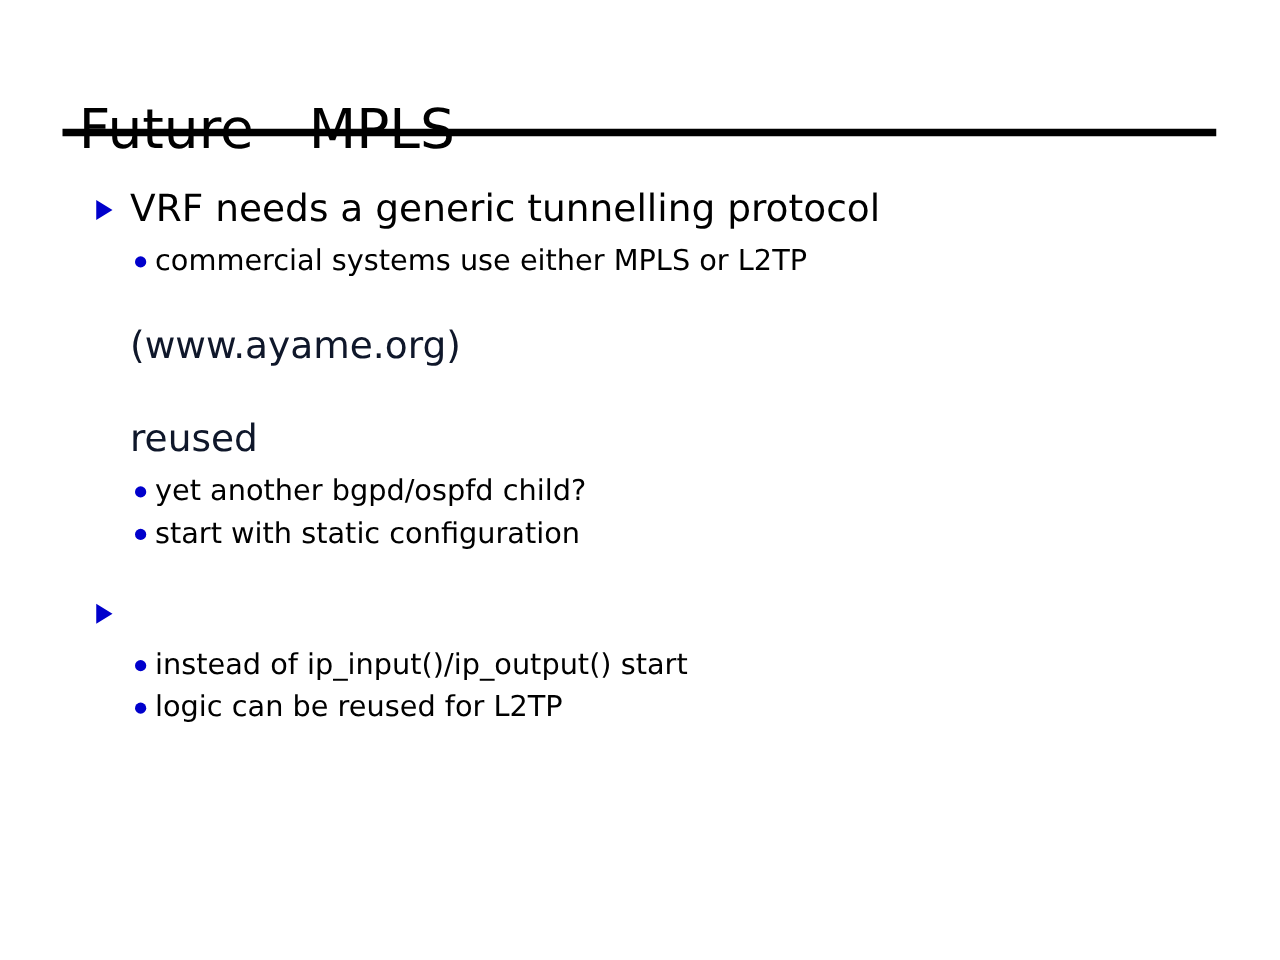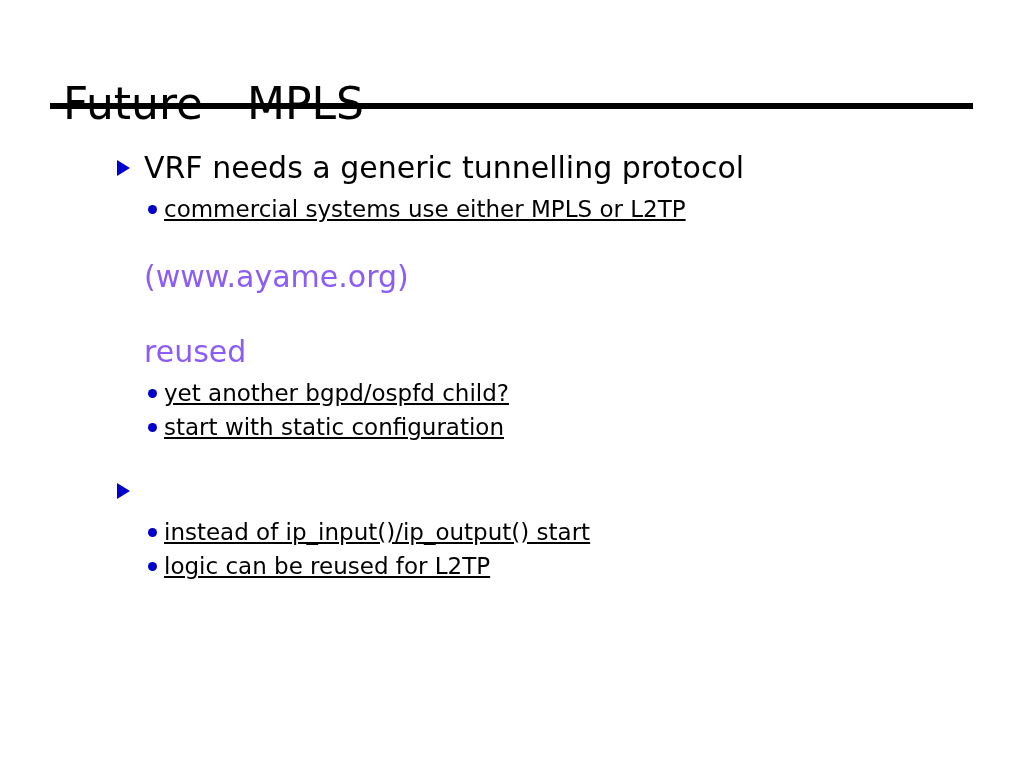--- a/index.html
+++ b/index.html
@@ -48,21 +48,20 @@
   
   .body-area {
     position: absolute;
     left: 0;
     top: 143px;
     width: 1024px;
   }
 
   .group {
     position: relative;
-    padding-left: 40px;
   }
 
   
   .l1 {
     position: relative;
     padding-left: 104px;
     font-size: 30px;
     line-height: 49px;
     color: #000000;
     min-height: 49px;
@@ -81,32 +80,31 @@
 
   .l1-text {
     display: block;
   }
 
   
   .l1-cont {
     padding-left: 104px;
     font-size: 30px;
     line-height: 49px;
-    color: #8b5cf6;
+    color: #0f172a;
   }
 
   
   .l2 {
     position: relative;
     padding-left: 124px;
     font-size: 23px;
     line-height: 34px;
     color: #000000;
     min-height: 34px;
-    text-decoration: underline;
   }
 
   .l2 .dot-icon {
     position: absolute;
     left: 108px;
     top: 13px;
     width: 9px;
     height: 9px;
     border-radius: 50%;
     background: #0000cc;

